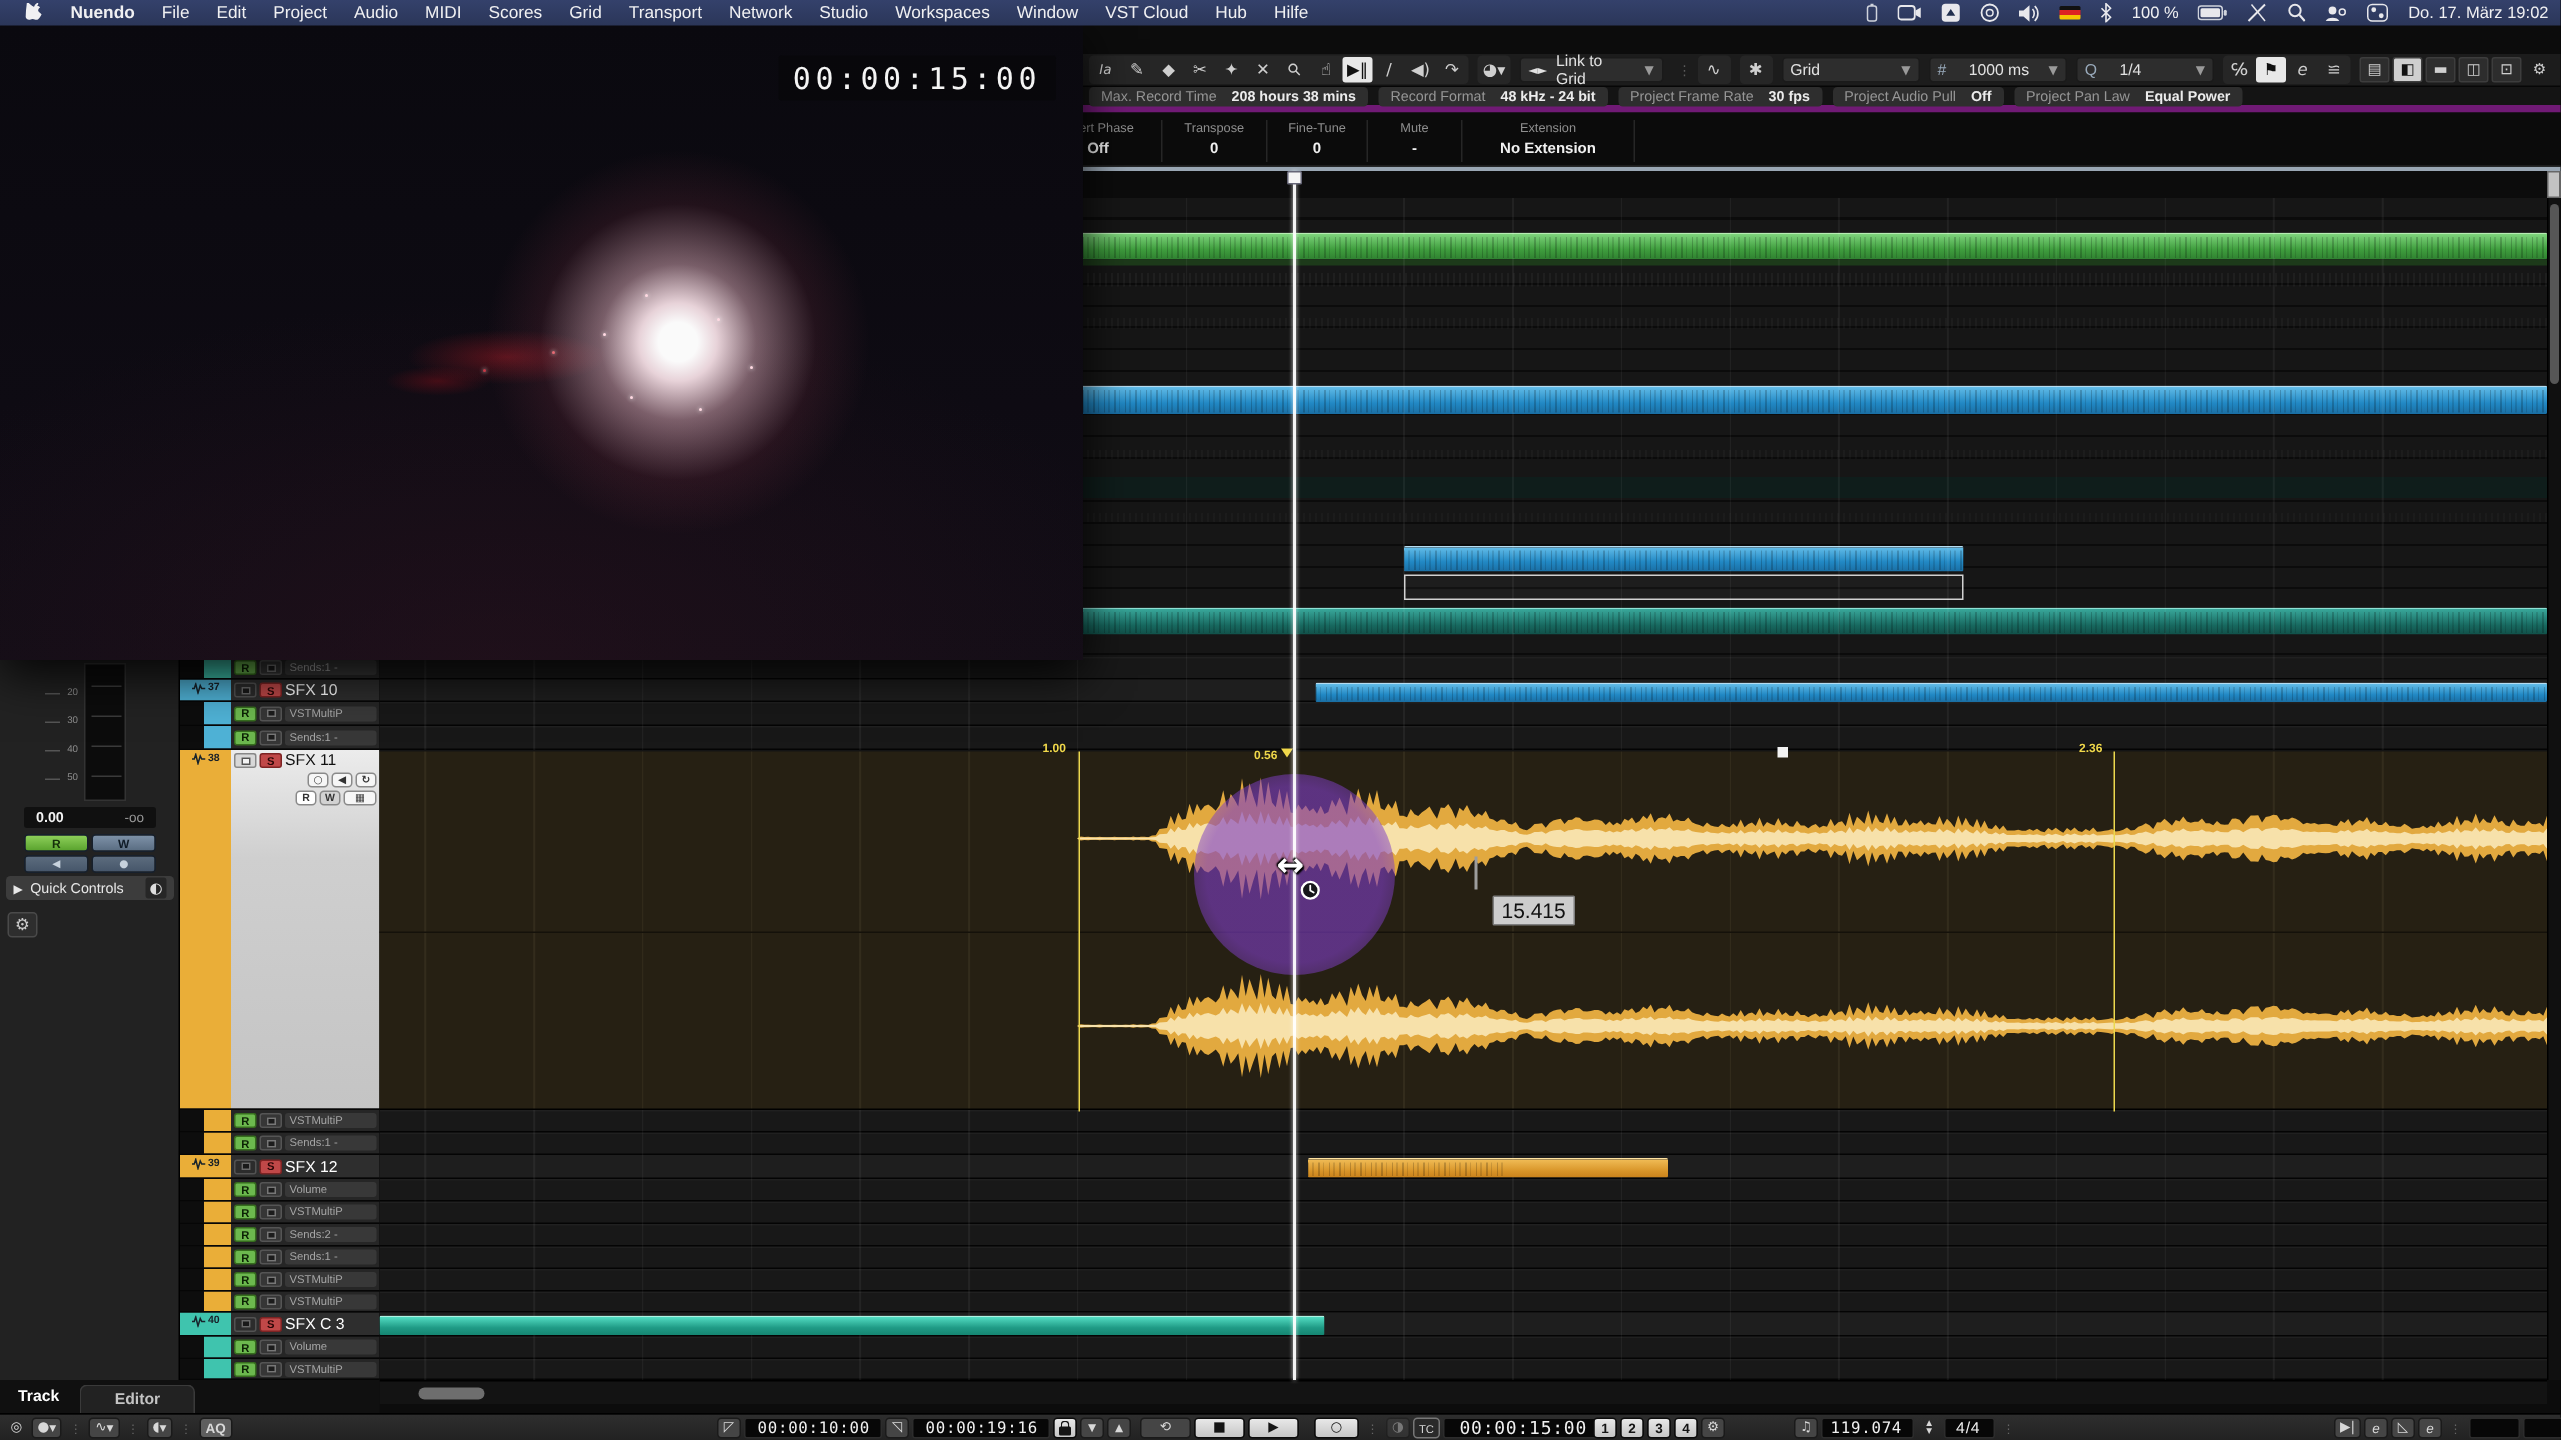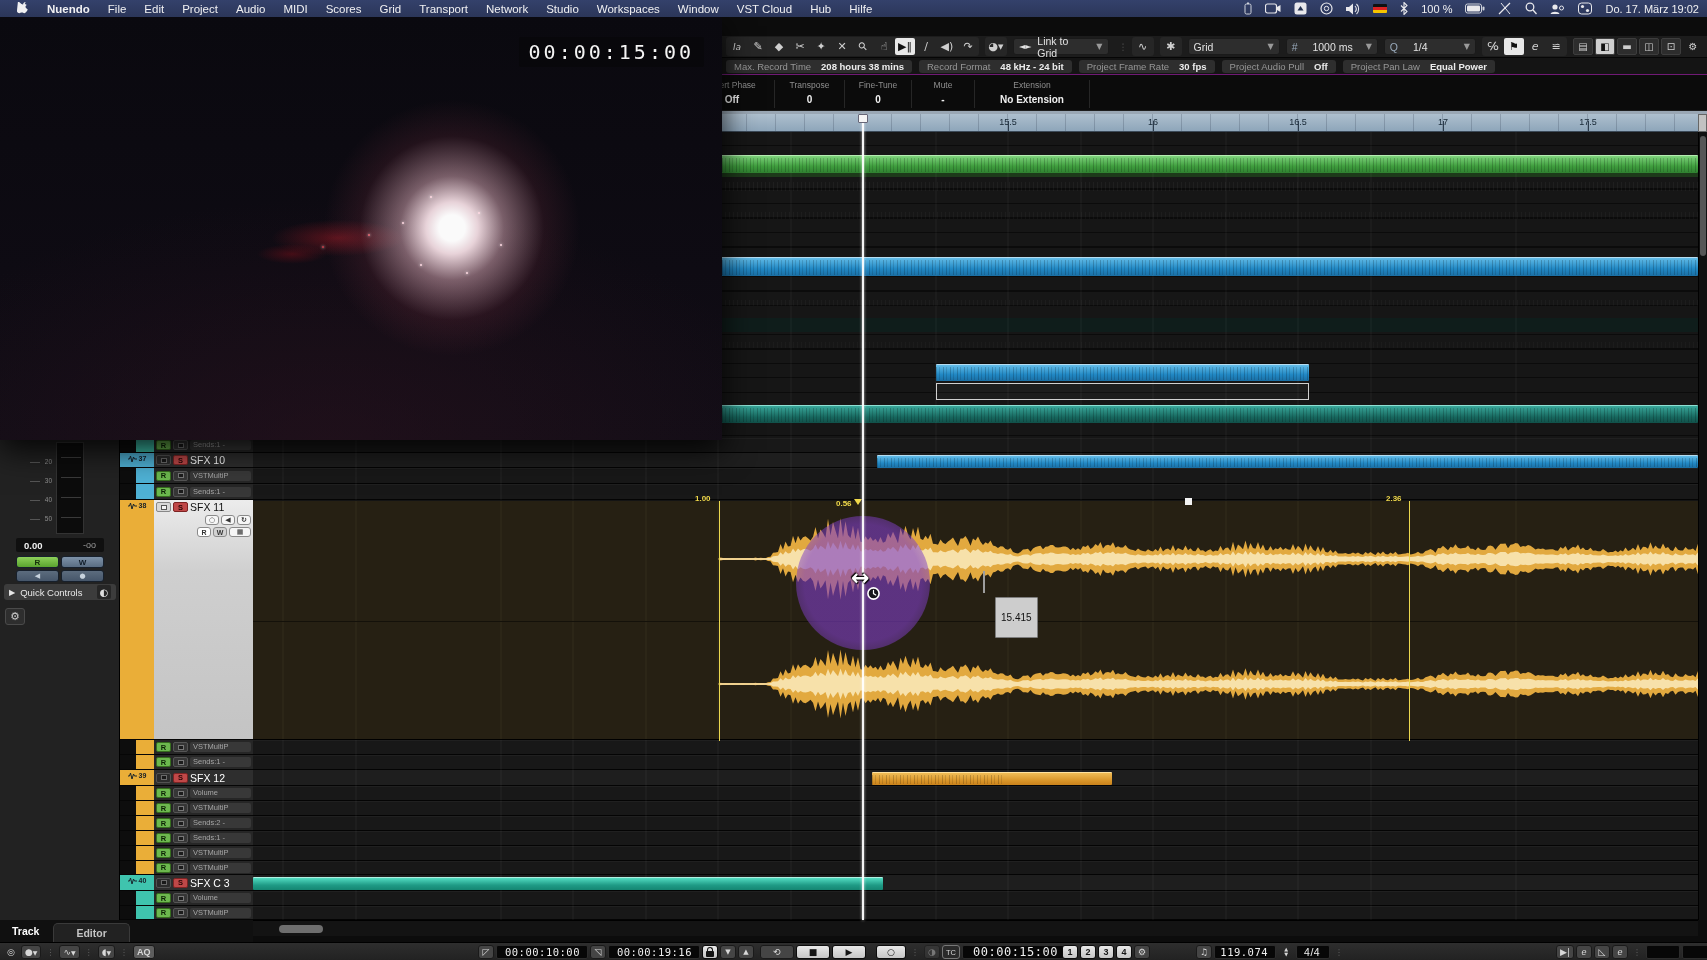--- a/index.html
+++ b/index.html
@@ -25,21 +25,21 @@
   .tbtn{width:20px;height:17px;display:flex;align-items:center;justify-content:center;font-size:11px;color:#cfcfcf;border-radius:2px}
   .tbtn.active{background:#e8e8e8;color:#111}
   .tsel{height:17px;background:#2d2d2d;border:1px solid #1a1a1a;border-radius:3px;display:flex;align-items:center;font-size:10.5px;color:#e2e2e2;padding:0 5px;gap:6px;margin-right:6px}
   .tsel .car{color:#9a9a9a;font-size:8px;margin-left:auto}
   .tdots{color:#5a5a5a;font-size:9px;margin:0 4px;letter-spacing:0}
   #winbtns{margin-left:auto;display:flex;gap:2px;align-items:center;margin-right:4px}
   #winbtns .tbtn{background:#2d2d2d;border:1px solid #3d3d3d;font-size:10px}
   #winbtns .tbtn.lit{background:#cfcfcf;color:#111}
 
   
-  #infoline{position:absolute;left:0;top:58px;width:1707px;height:17px;background:#141414;border-bottom:1px solid #701a75;display:flex;align-items:center;z-index:5;padding-left:726px;gap:7px}
+  #infoline{position:absolute;left:0;top:58px;width:1707px;height:17px;background:#141414;border-bottom:5px solid #701a75;display:flex;align-items:center;z-index:5;padding-left:726px;gap:7px}
   .ipill{height:13px;background:#2e2e2e;border-radius:3px;display:flex;align-items:center;padding:0 8px;gap:10px;white-space:nowrap}
   .ipill .lab{color:#969696;font-size:9.5px}
   .ipill .val{color:#ececec;font-size:9.5px;font-weight:bold}
 
   
   #eventinfo{position:absolute;left:0;top:75px;width:1707px;height:36px;background:#0b0b0b;border-bottom:1px solid #1d1d1d;z-index:5}
   .ecol{position:absolute;top:5px;height:28px;border-right:1px solid #262626;text-align:center}
   .ecol .lab{font-size:8.5px;color:#8f8f8f;margin-bottom:4px}
   .ecol .val{font-size:10px;color:#f0f0f0;font-weight:bold}
 
@@ -75,21 +75,21 @@
   #sfx11{position:absolute;left:253px;top:500px;width:1445px;height:240px;z-index:3;background:#262013;border-top:1px solid #141414;border-bottom:1px solid #000;overflow:visible}
   #sfx11 .grid{position:absolute;inset:0;background:repeating-linear-gradient(90deg,transparent 0 71.5px,rgba(255,235,170,.06) 71.5px 72.5px);background-position:-41.5px 0}
   #sfx11 .chansep{position:absolute;left:0;top:120px;width:100%;height:1px;background:#14110a}
   #sfx11 svg{position:absolute;left:0;top:0}
   .vline-y{position:absolute;top:0;width:1px;height:240px;background:#ecd84e;z-index:4}
   .fadelab{position:absolute;font-size:8px;color:#f0d84a;z-index:5;font-weight:bold}
   .fadehandle{position:absolute;width:0;height:0;border-left:4px solid transparent;border-right:4px solid transparent;border-top:6px solid #f0d84a;z-index:5}
   .whitesq{position:absolute;width:7px;height:7px;background:#f2f2f2;z-index:5}
   #purple{position:absolute;left:-67px;top:-67px;width:134px;height:134px;border-radius:50%;background:radial-gradient(circle,rgba(126,62,196,.62) 0 62%,rgba(126,62,196,.45) 75%,rgba(126,62,196,0) 76%);z-index:6}
   #graytick{position:absolute;width:2px;height:22px;background:#9d9d9d;z-index:6}
-  #postip{position:absolute;z-index:20;background:#cdcdcd;border:1px solid #7d7d7d;color:#111;font-size:10px;padding:14px 5px;border-radius:1px}
+  #postip{position:absolute;z-index:20;background:#cdcdcd;border:1px solid #7d7d7d;color:#111;font-size:14px;padding:1px 5px;border-radius:1px}
   #cursor{position:absolute;z-index:22;color:#fff;font-size:22px;font-weight:bold;text-shadow:0 0 2px #000,1px 1px 1px #000,-1px -1px 1px #000;line-height:14px}
   #cursorclock{position:absolute;z-index:22}
 
   
   #playhead{position:absolute;left:862px;top:114px;width:2px;height:806px;background:rgba(255,255,255,.95);box-shadow:0 0 3px rgba(255,255,255,.8);z-index:18}
   #playheadcap{position:absolute;left:858px;top:114px;width:10px;height:9px;background:#f5f5f5;border:1px solid #667;z-index:19;border-radius:1px}
 
   
   #tracklist{position:absolute;left:120px;top:438px;width:133px;z-index:2;background:#101010}
   .tl-row{display:flex;border-bottom:1px solid #060606;overflow:hidden}
@@ -463,33 +463,20 @@
     <svg width="15" height="15">
         <circle cx="7.5" cy="7.5" r="5.6" fill="#16161a" stroke="#fff" stroke-width="1.6"></circle>
         <path d="M7.5 4.4v3.2l2.3 1.4" stroke="#fff" stroke-width="1.2" fill="none" stroke-linecap="round"></path>
       </svg>
   </div>
 
   <div id="playheadcap"></div>
   <div id="playhead"></div>
 
   <div id="rulerband"></div>
-  <div id="ruler">
-      <div class="minor"></div>
-      <div class="rlab" style="left: 1008px;">15.5</div>
-      <div class="rtick" style="left: 1008px;"></div>
-      <div class="rlab" style="left: 1153px;">16</div>
-      <div class="rtick" style="left: 1153px;"></div>
-      <div class="rlab" style="left: 1298px;">16.5</div>
-      <div class="rtick" style="left: 1298px;"></div>
-      <div class="rlab" style="left: 1443px;">17</div>
-      <div class="rtick" style="left: 1443px;"></div>
-      <div class="rlab" style="left: 1588px;">17.5</div>
-      <div class="rtick" style="left: 1588px;"></div>
-    </div>
   <div id="rulcorner"></div>
 
   <div id="vscroll"></div>
   <div id="vthumb"></div>
   <div id="hscroll">
       <div id="hthumb"></div>
     </div>
   <div id="tabbar">
     <div id="tab-track">Track</div>
     <div id="tab-editor">Editor</div>

